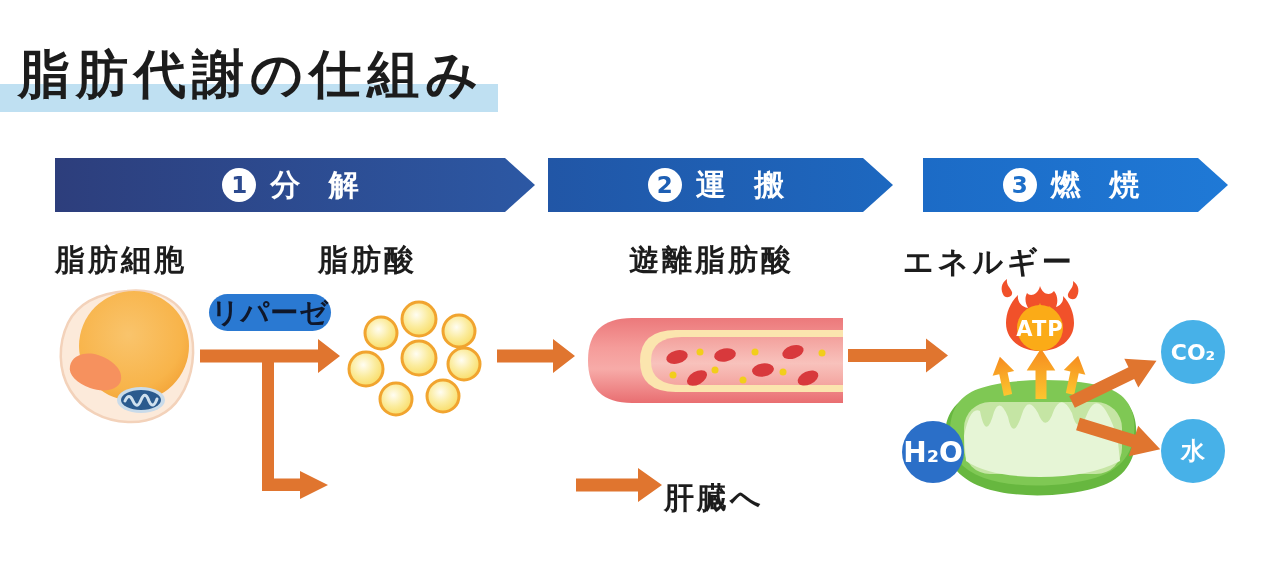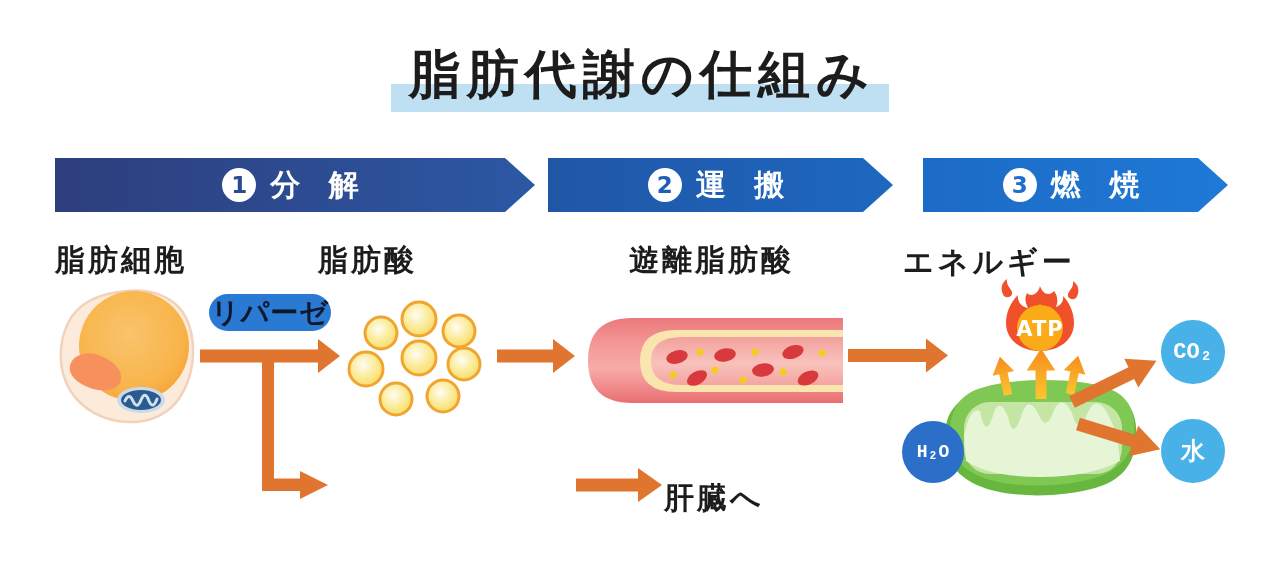--- a/index.html
+++ b/index.html
@@ -4,21 +4,21 @@
 <style>
   :root{
     --hl:#BFE0F2; --orange:#E0752F; --lipase:#2A79D2;
     --h2o:#2B6FC8; --gas:#47B1E8; --ink:#1C1C1C;
   }
   html,body{margin:0;padding:0;background:#fff;}
   #canvas{position:relative;width:1280px;height:579px;margin:0 auto;background:#ffffff;
           font-family:"DejaVu Sans","Liberation Sans",sans-serif;overflow:hidden;}
   .abs{position:absolute;}
   
-  .title-wrap{top:46px;left:0;width:100%;text-align:center;z-index:3;}
+  .title-wrap{top:46px;left:0;width:100%;z-index:3;}
   .title-txt{display:inline-block;font-size:52px;font-weight:700;color:var(--ink);
     letter-spacing:6px;padding:0 14px 9px 18px;line-height:1.1;
     background:linear-gradient(to bottom,transparent 57%,var(--hl) 57%);}
   
   .banner{top:158px;height:54px;display:flex;align-items:center;justify-content:center;
     gap:14px;color:#fff;z-index:2;
     clip-path:polygon(0 0,calc(100% - 30px) 0,100% 50%,calc(100% - 30px) 100%,0 100%);}
   .step-num{width:34px;height:34px;border-radius:50%;background:#fff;color:#2C4A8F;
     font-size:23px;font-weight:700;display:flex;align-items:center;justify-content:center;}
   .step-label{font-size:30px;font-weight:700;letter-spacing:9px;text-indent:0;}
@@ -26,22 +26,22 @@
   #banner2{left:548px;width:345px;}
   #banner3{left:923px;width:305px;}
   
   .lbl{font-size:30px;font-weight:700;color:var(--ink);letter-spacing:3px;z-index:3;white-space:nowrap;}
   
   .pill{left:209px;top:294px;width:122px;height:37px;border-radius:19px;background:var(--lipase);
     color:#0f172a;font-size:28px;font-weight:700;display:flex;align-items:center;justify-content:center;
     letter-spacing:1px;z-index:3;}
   
   .bubble{border-radius:50%;color:#fff;font-weight:700;display:flex;align-items:center;
-    justify-content:center;z-index:4;font-family:Liberation Mono, monospace;}
-  #h2o{left:902px;top:421px;width:62px;height:62px;background:var(--h2o);font-size:18px;}
+    justify-content:center;z-index:4;}
+  #h2o{left:902px;top:421px;width:62px;height:62px;background:var(--h2o);font-size:28px;}
   #co2{left:1161px;top:320px;width:64px;height:64px;background:var(--gas);font-size:22px;}
   #water{left:1161px;top:419px;width:64px;height:64px;background:var(--gas);font-size:24px;}
   svg .arrow{fill:var(--orange);}
   svg text{font-family:"DejaVu Sans","Liberation Sans",sans-serif;}
 </style>
 </head>
 <body>
 
 <div id="canvas">
 

